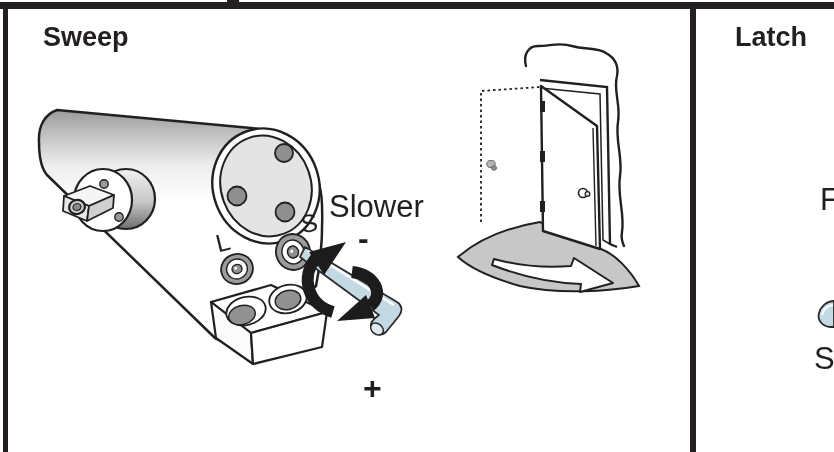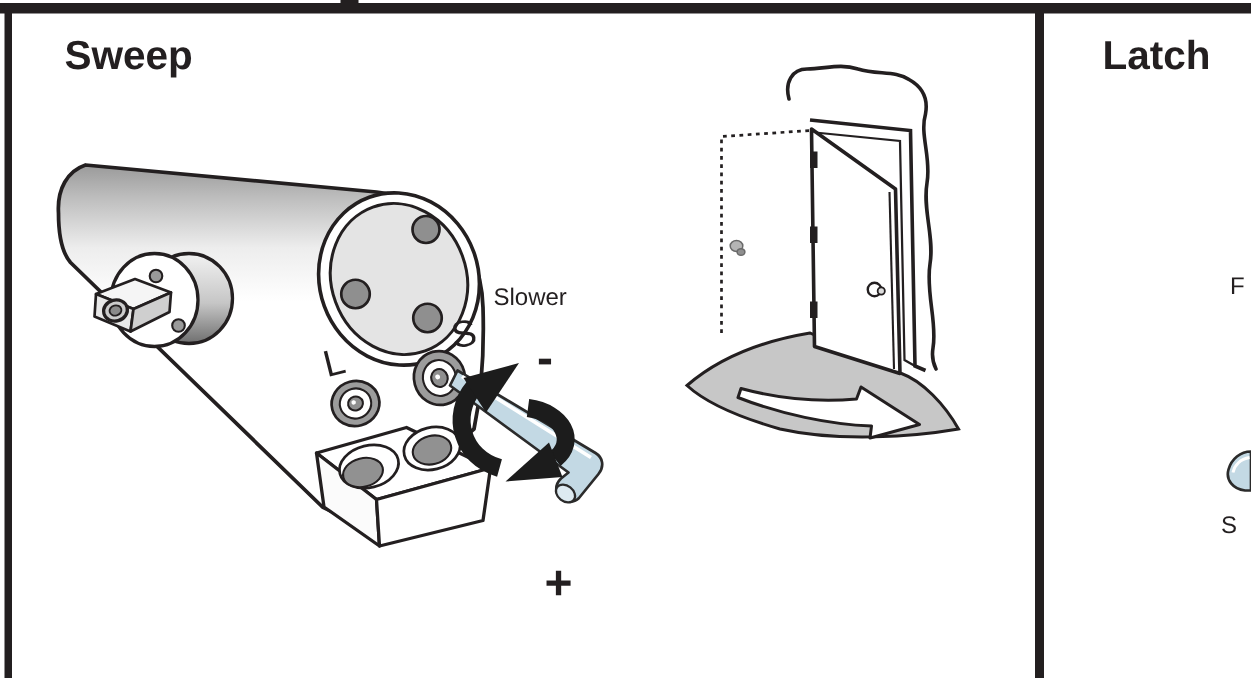--- a/index.html
+++ b/index.html
@@ -5,21 +5,21 @@
   html,body{margin:0;padding:0;background:#ffffff;}
   #stage{
     position:relative;width:834px;height:452px;overflow:hidden;
     background:#ffffff;font-family:"Liberation Sans","DejaVu Sans",sans-serif;
     color:#231f20;
   }
   .abs{position:absolute;}
   .rule{background:#231f20;}
   .label{position:absolute;white-space:nowrap;line-height:1;color:#231f20;}
   .title{font-size:27px;font-weight:bold;}
-  .adj{font-size:16px;font-weight:400;}
+  .adj{font-size:31px;font-weight:400;}
   .sign{font-size:32px;font-weight:bold;}
   .valve{font-size:25px;font-weight:400;}
   svg{position:absolute;left:0;top:0;}
 </style>
 </head>
 <body>
 
 <div id="stage">
 
   <div class="abs rule" style="left:227px;top:0;width:12px;height:2px;"></div>

